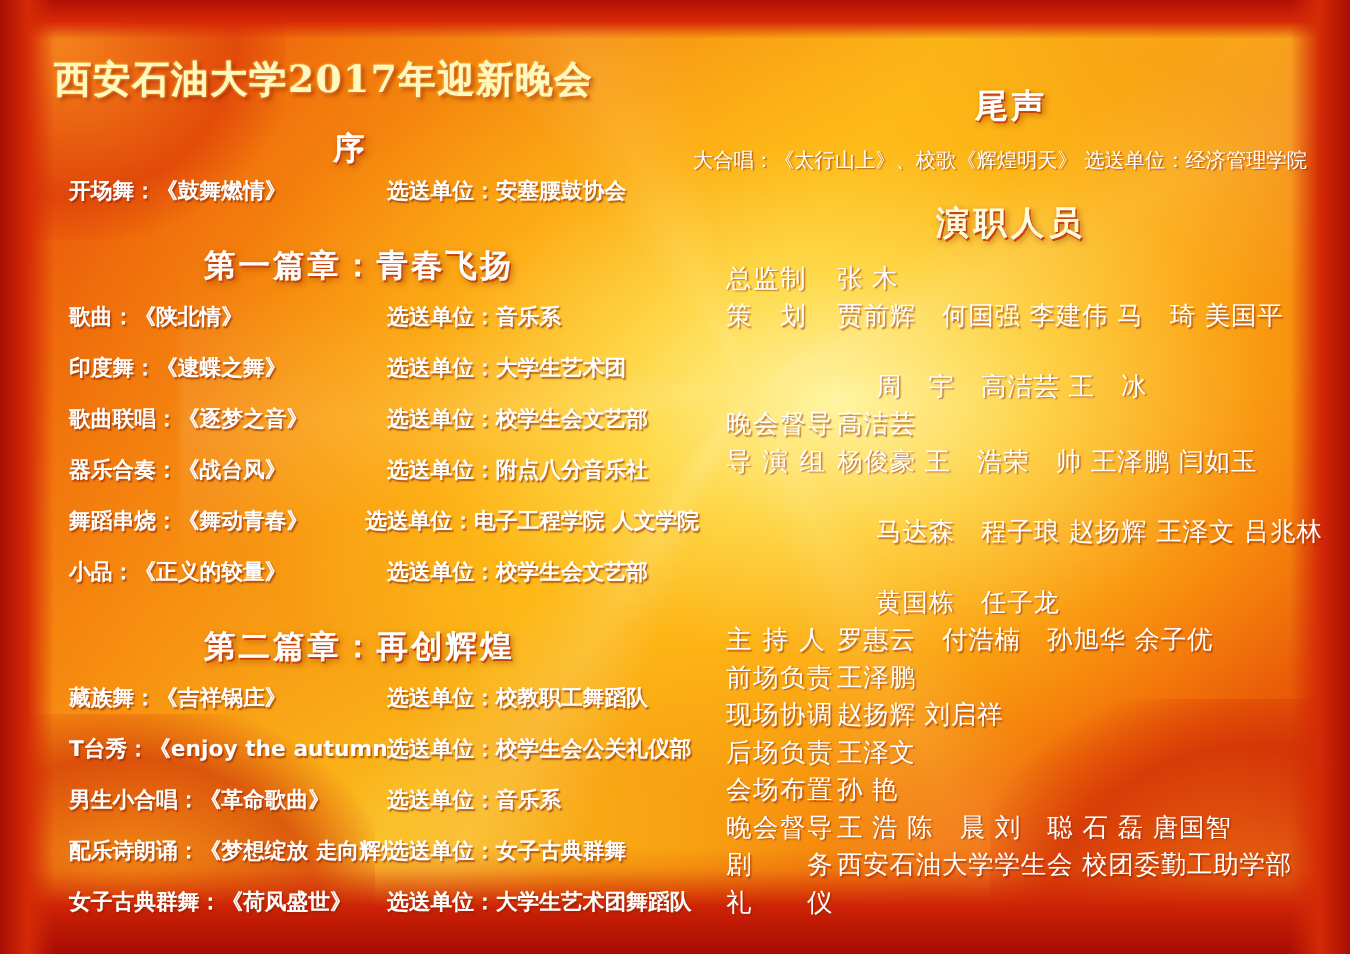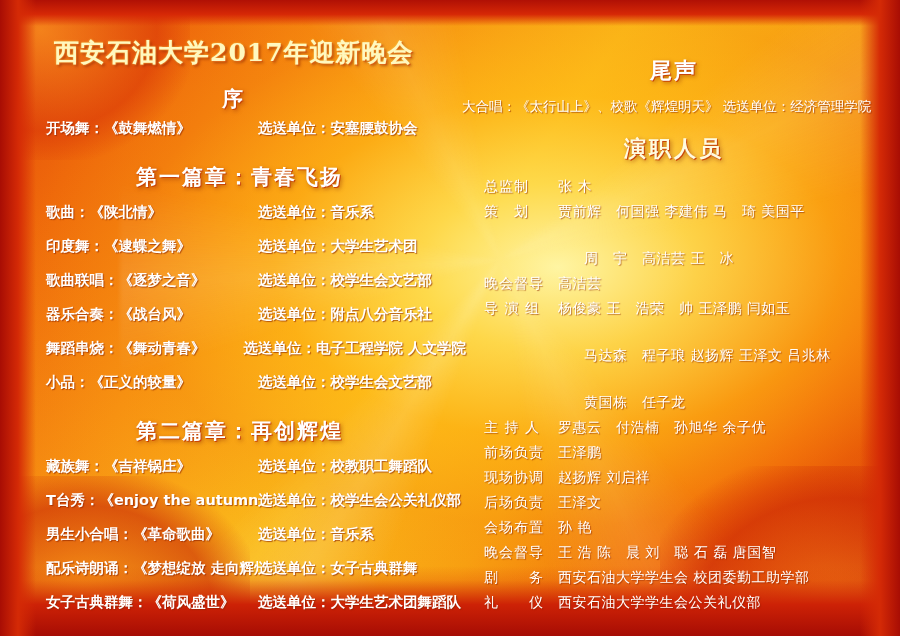--- a/index.html
+++ b/index.html
@@ -93,21 +93,20 @@
   .main-title {
     font-family: "DejaVu Serif", "Liberation Serif", serif;
     font-weight: bold;
     font-size: 25px;
     letter-spacing: 1px;
     color: #fff8c0;
     text-shadow:
       0 0 2px #ffd24a,
       1px 1px 0 #d2450a,
       2px 2px 3px rgba(120,20,0,0.55);
-    margin-left: 18px;
   }
   .section-title {
     font-family: "DejaVu Serif", "Liberation Serif", serif;
     font-weight: bold;
     color: #ffffff;
     text-shadow: 1px 1px 0 #c94407, 2px 2px 4px rgba(120,20,0,0.5);
   }
   .sec-xu {
     font-size: 21px;
     margin-left: 186px;
@@ -168,21 +167,21 @@
     letter-spacing: 3px;
     margin-bottom: 10px;
     color: #fffbe0;
     text-shadow: 1px 1px 0 #c94407, 2px 2px 4px rgba(120,20,0,0.5);
     font-family: Liberation Serif, serif;
     font-weight: bold;
   }
   .staff-row {
     display: flex;
     align-items: center;
-    font-size: 14px;
+    font-size: 17px;
     line-height: 25px;
     color: #ffffff;
     text-shadow: 1px 1px 1px rgba(140,35,0,0.6);
     padding-left: 22px;
   }
   .staff-label {
     width: 74px;
     flex: 0 0 74px;
     letter-spacing: 1px;
     white-space: nowrap;
@@ -331,19 +330,18 @@
         <div class="staff-row">
           <div class="staff-label">晚会督导</div>
           <div class="staff-value">王 浩 陈　晨 刘　聪 石 磊 唐国智</div>
         </div>
         <div class="staff-row">
           <div class="staff-label">剧　　务</div>
           <div class="staff-value">西安石油大学学生会 校团委勤工助学部</div>
         </div>
         <div class="staff-row">
           <div class="staff-label">礼　　仪</div>
-          <div class="staff-value">西安石油大学学生会公关礼仪部</div>
         </div>
       </div>
     </div>
 
   </div>
 </div>
 
 </body></html>

